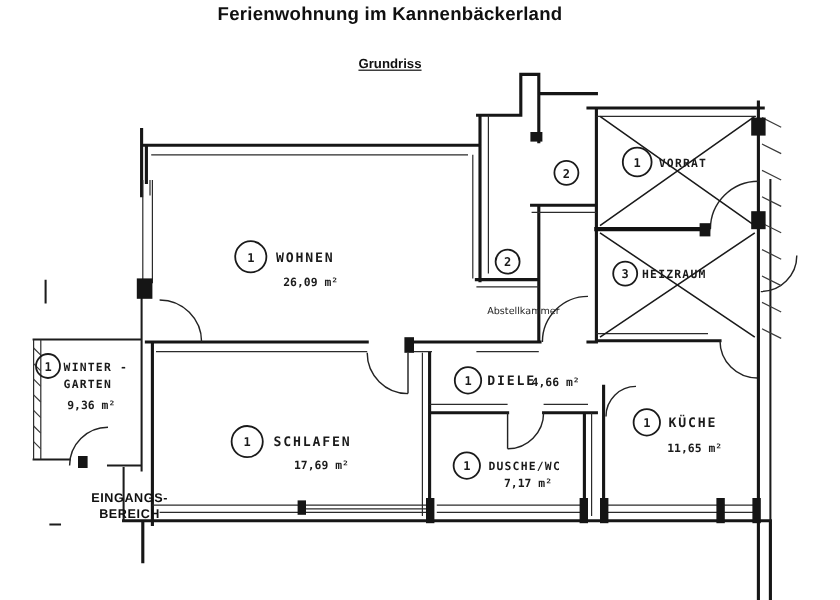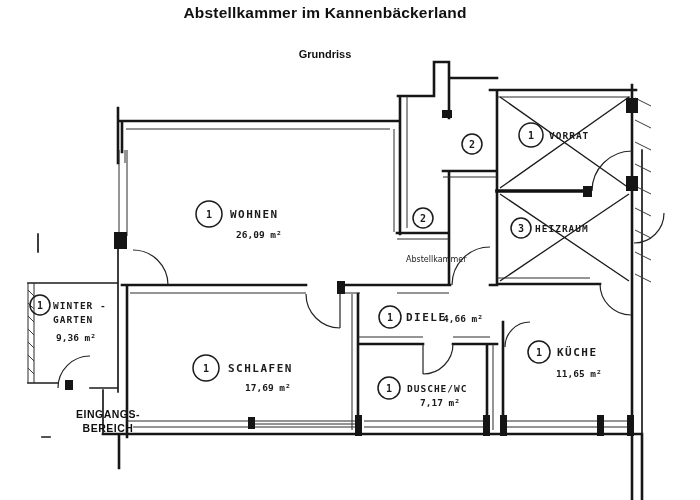--- a/index.html
+++ b/index.html
@@ -1,21 +1,21 @@
 <!DOCTYPE html>
 <html><head>
 <meta charset="utf-8">
 <style>
   html,body{margin:0;padding:0;background:#ffffff;}
   .page{position:relative;width:700px;height:500px;background:#ffffff;overflow:hidden;
         font-family:"Liberation Sans",sans-serif;}
   .title{position:absolute;top:4px;left:0;width:650px;text-align:center;
          font-weight:bold;font-size:15.5px;color:#101010;letter-spacing:.2px;}
   .subtitle{position:absolute;top:48px;left:0;width:650px;text-align:center;
-         font-weight:bold;font-size:11px;color:#101010;}
+         font-weight:bold;font-size:11px;color:#101010;text-decoration:underline;}
   svg{position:absolute;top:0;left:0;}
   .w3{stroke:#161616;stroke-width:2.6;fill:none;stroke-linecap:square;}
   .w4{stroke:#111;stroke-width:3.6;fill:none;stroke-linecap:square;}
   .w2{stroke:#1c1c1c;stroke-width:1.7;fill:none;stroke-linecap:square;}
   .w1{stroke:#2b2b2b;stroke-width:1;fill:none;}
   .arc{stroke:#232323;stroke-width:1.2;fill:none;}
   .cross{stroke:#1a1a1a;stroke-width:1.3;fill:none;}
   .hatch{stroke:#3a3a3a;stroke-width:1;fill:none;}
   .numcirc{stroke:#1a1a1a;stroke-width:1.5;fill:none;}
   .post{fill:#151515;stroke:none;}
@@ -28,21 +28,21 @@
   .room-num{font-family:"DejaVu Sans Mono",monospace;font-size:10px;font-weight:bold;
             fill:#1b1b1b;text-anchor:middle;}
   .small-note{font-family:"DejaVu Sans",sans-serif;font-size:8px;fill:#222;}
   .entrance{font-family:"Liberation Sans",sans-serif;font-size:10.5px;font-weight:bold;
             fill:#101010;text-anchor:middle;letter-spacing:.5px;}
 </style>
 </head>
 <body>
 
 <div class="page">
-  <div class="title">Abstellkammer im Kannenbäckerland</div>
+  <div class="title">Ferienwohnung im Kannenbäckerland</div>
   <div class="subtitle">Grundriss</div>
 
   <svg width="700" height="500" viewBox="0 0 700 500">
 
     <g>
       <path class="w3" d="M118,121 H398 M118,108 V163 M122,121 V152
         M400,96 V234 M398,96 H434 M434,62 V96 M449,62 V118 M434,62 H449
         M449,78 H497 M443,171 H497 M449,171 V285 M397,233 H449
         M497,90 V285 M490,90 H636 M632,85 V500 M497,284 H600
         M122,285 H306 M340,285 H450 M490,285 H497

